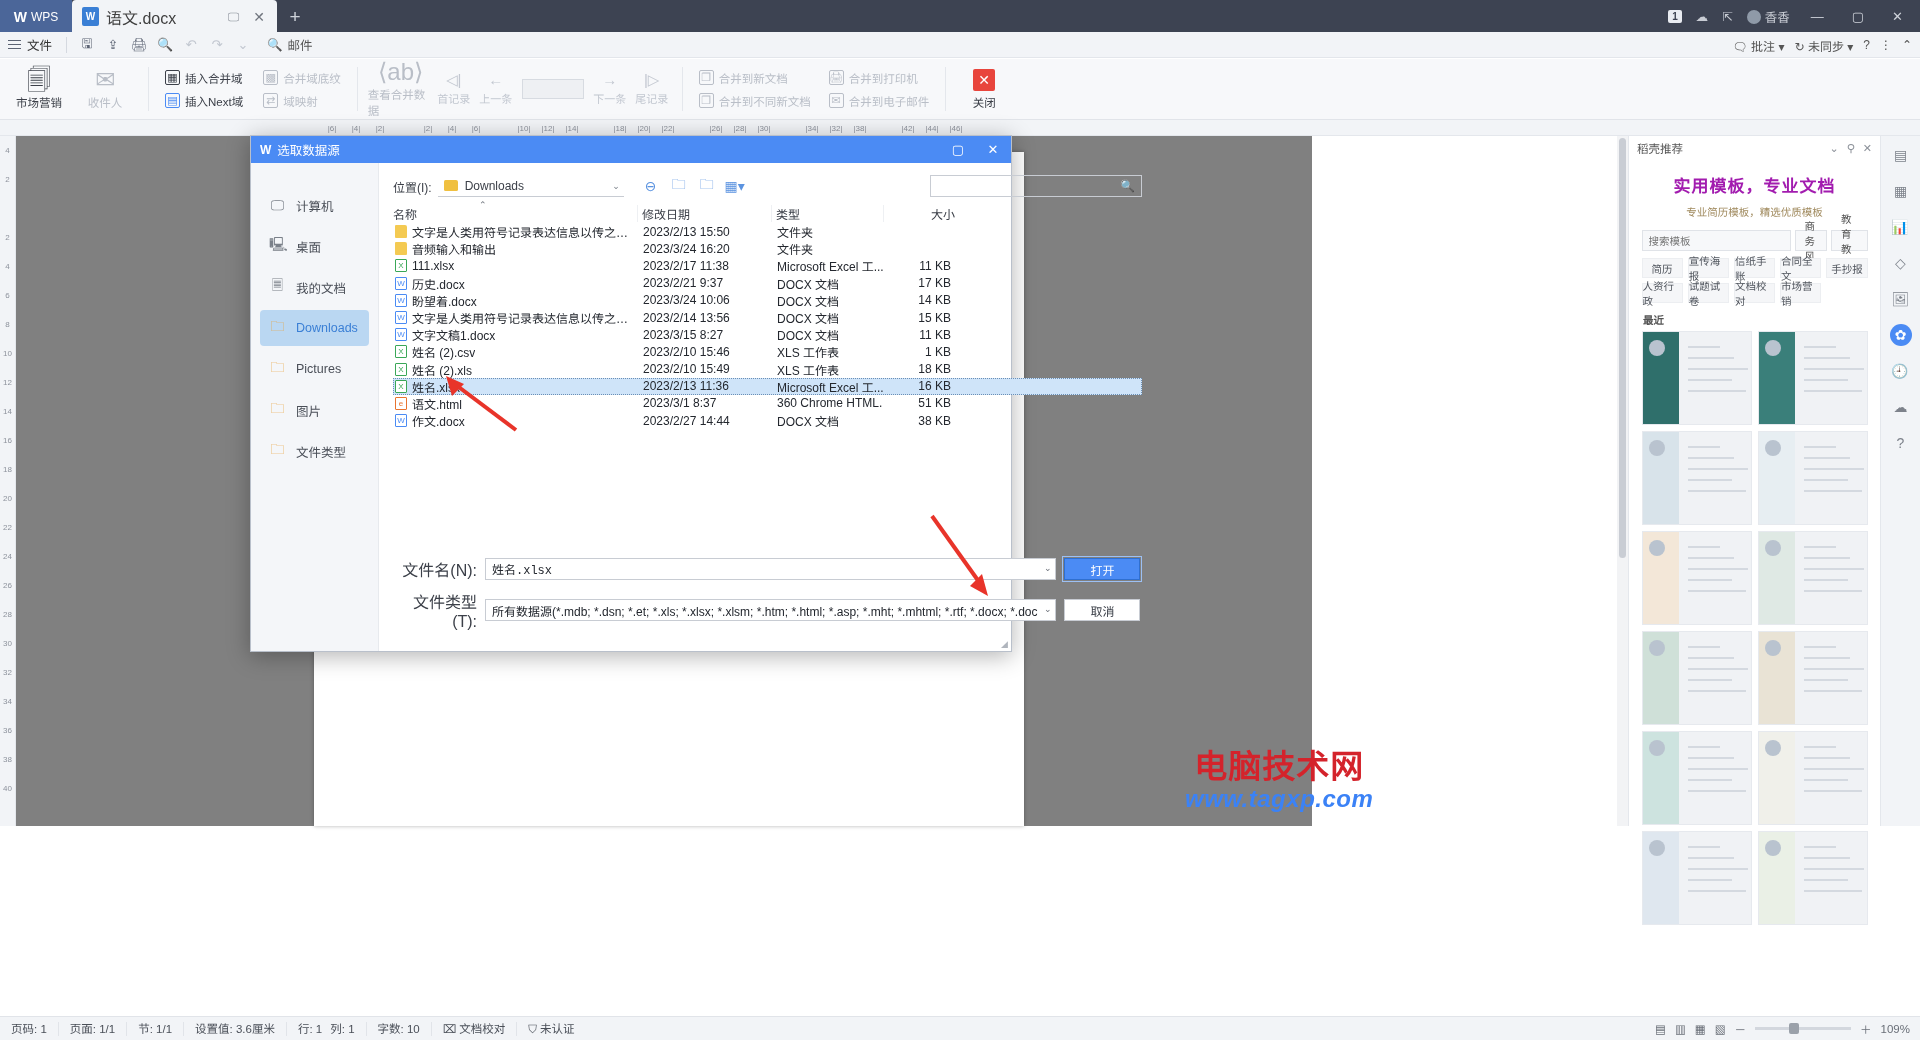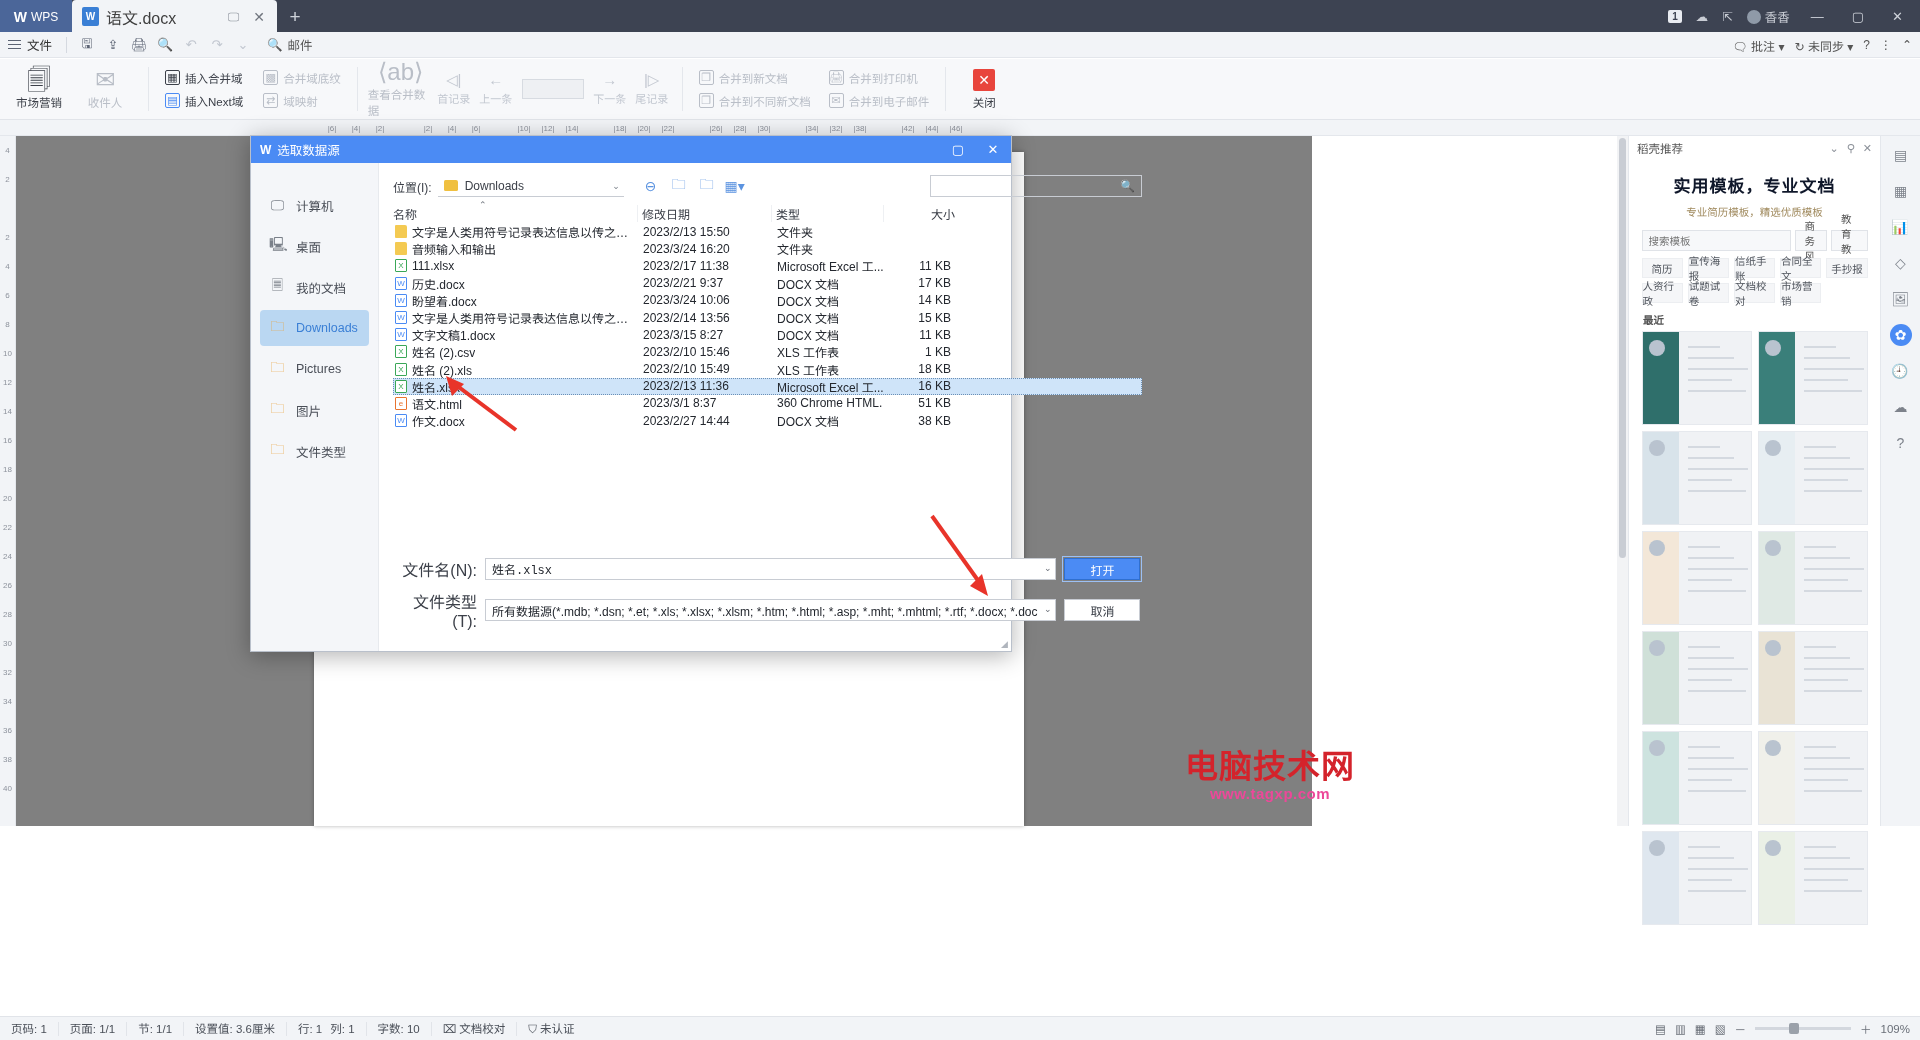--- a/index.html
+++ b/index.html
@@ -169,21 +169,21 @@
   .rpanel {
     position: absolute; top: 136px; right: 40px; width: 252px; height: 690px;
     background: #fff; border-left: 1px solid #e4e7ec;
   }
   .rp-head {
     height: 24px; display: flex; align-items: center; justify-content: space-between;
     padding: 0 8px; font-size: 11.5px; color: #555;
   }
   .rp-head-icons { display: flex; gap: 8px; color: #8b9098; font-size: 11px; }
   .rp-title {
-    text-align: center; font-size: 17px; font-weight: bold; color: #0f172a;
+    text-align: center; font-size: 17px; font-weight: bold; color: #a21caf;
     margin-top: 12px; letter-spacing: 1px;
   }
   .rp-sub { text-align: center; font-size: 10.5px; color: #a08a5e; margin-top: 7px; }
   .rp-search {
     margin: 11px auto 0; width: 226px; height: 21px;
     display: flex; gap: 4px;
   }
   .rp-search input {
     flex: 1; border: 1px solid #e0e3e8; background: #f7f8fa;
     font-size: 10.5px; padding: 0 6px; color: #9aa0a8; outline: none;
@@ -365,21 +365,21 @@
   
   .arrow { position: absolute; pointer-events: none; }
 
   
   .wm { position: absolute; left: 1185px; top: 750px; display: flex; align-items: center; }
   .wm-left { text-align: center; }
   .wm-cn {
     font-size: 33px; font-weight: bold; color: #d4232b;
     letter-spacing: 1px; line-height: 1.05;
   }
-  .wm-url { font-size: 15px; font-weight: bold; color: #ec4899; letter-spacing: .5px; }
+  .wm-url { font-size: 24px; font-weight: bold; color: #3b82f6; letter-spacing: .5px; font-style: italic; }
   .wm-tag {
     width: 92px; height: 92px; background: #1f66c9; color: #fff;
     font-size: 37px; font-weight: bold; letter-spacing: 1px;
     display: flex; align-items: center; justify-content: center;
     margin-left: 8px;
   }
 </style>
 </head>
 <body>
 

